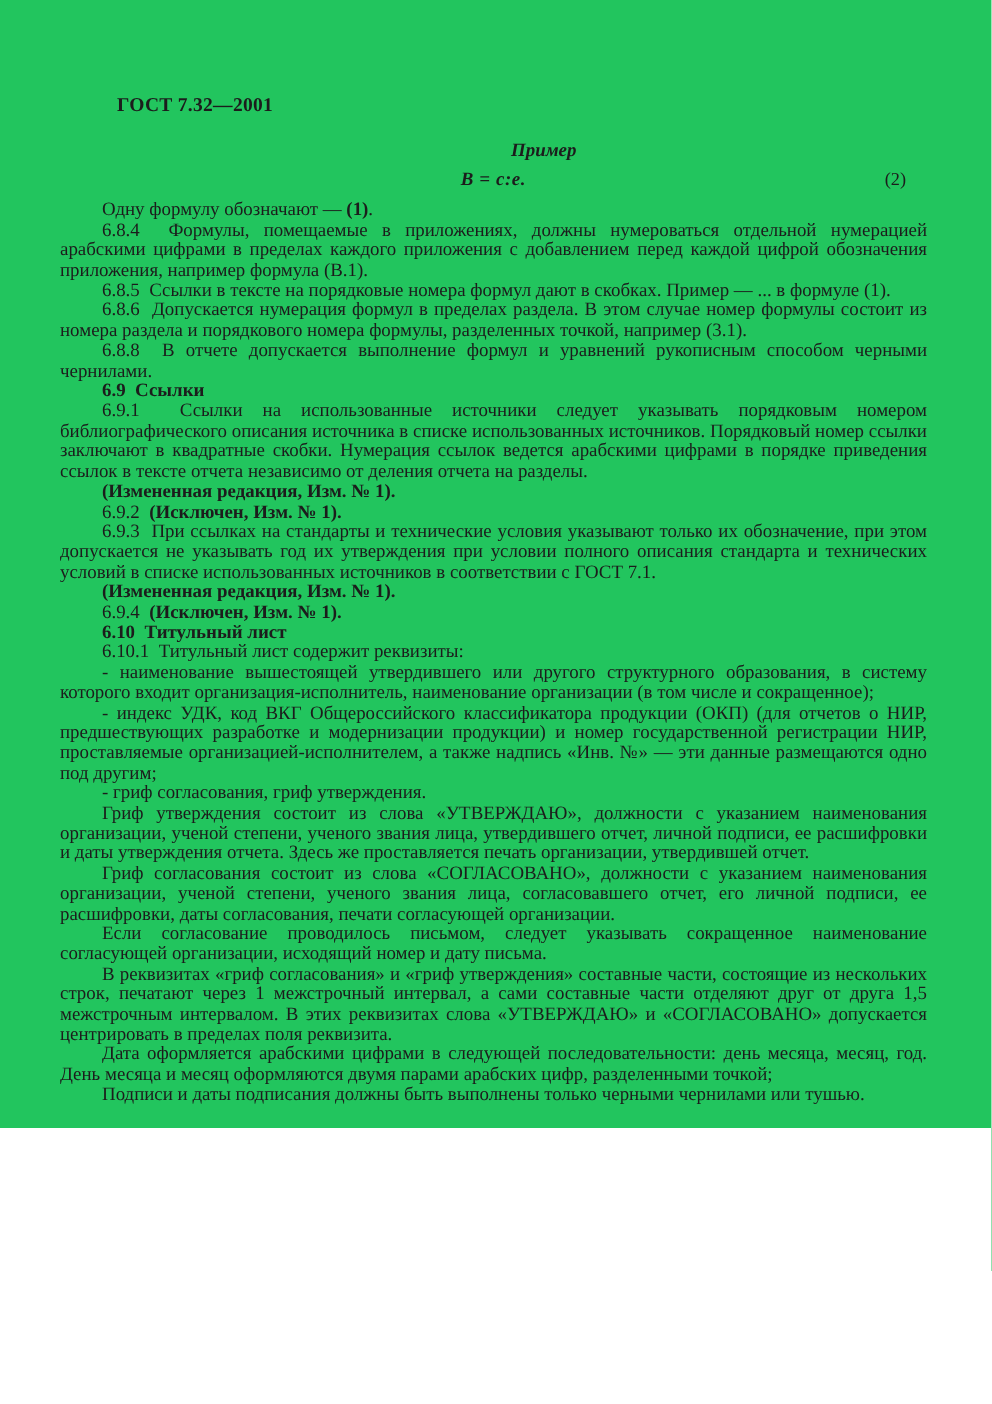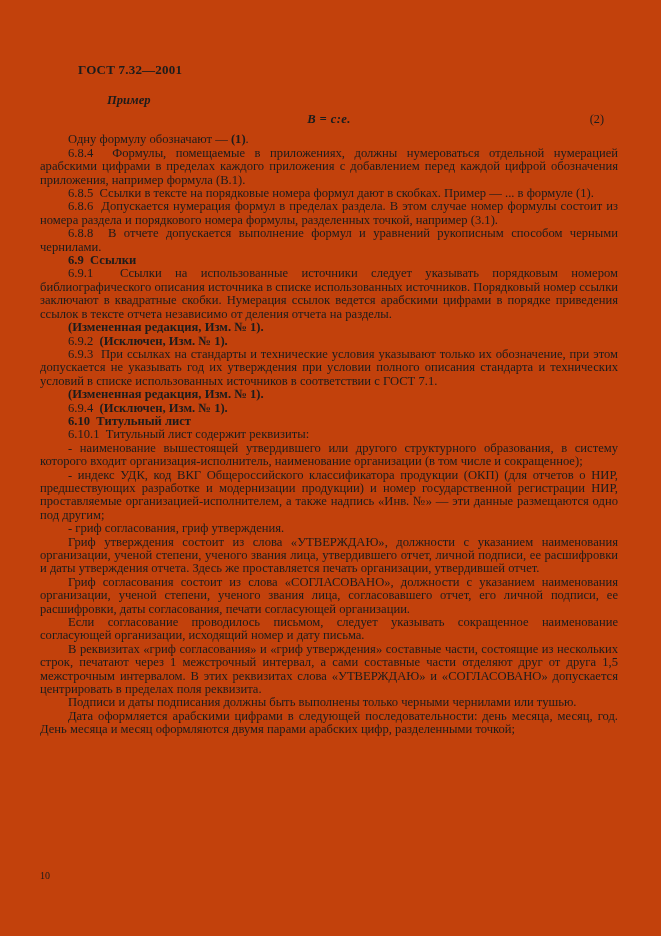--- a/index.html
+++ b/index.html
@@ -3,22 +3,22 @@
 <meta charset="utf-8">
 <style>
   html, body {
     margin: 0;
     padding: 0;
     background: #ffffff;
   }
   .page {
     position: relative;
     width: 661px;
-    height: 936px;
-    background: #c2410c;
+    height: 752px;
+    background: #22c55e;
     color: #1c1c1c;
     font-family: "Liberation Serif", "DejaVu Serif", serif;
     box-sizing: border-box;
     padding: 62px 43px 0 40px;
     overflow: hidden;
   }
   .doc-header {
     font-size: 13px;
     font-weight: bold;
     margin-left: 38px;
@@ -28,21 +28,21 @@
     margin-top: 16px;
     font-size: 12.6px;
     line-height: 13.4px;
   }
   .para {
     margin: 0;
     text-align: justify;
     text-indent: 28px;
   }
   .para.example {
-    text-align: left;
+    text-align: center;
     text-indent: 67px;
   }
   .b { font-weight: bold; }
   .i { font-style: italic; }
   .formula-row {
     position: relative;
     text-align: center;
     margin: 5px 0 7px 0;
     line-height: 14px;
   }
@@ -90,18 +90,18 @@
       <p class="para"><span>6.9.4&nbsp; </span><span class="b">(Исключен, Изм. № 1).</span></p>
       <p class="para"><span class="b">6.10&nbsp; Титульный лист</span></p>
       <p class="para"><span>6.10.1&nbsp; Титульный лист содержит реквизиты:</span></p>
       <p class="para"><span>- наименование вышестоящей утвердившего или другого структурного образования, в систему которого входит организация-исполнитель, наименование организации (в том числе и сокращенное);</span></p>
       <p class="para"><span>- индекс УДК, код ВКГ Общероссийского классификатора продукции (ОКП) (для отчетов о НИР, предшествующих разработке и модернизации продукции) и номер государственной регистрации НИР, проставляемые организацией-исполнителем, а также надпись «Инв. №» — эти данные размещаются одно под другим;</span></p>
       <p class="para"><span>- гриф согласования, гриф утверждения.</span></p>
       <p class="para"><span>Гриф утверждения состоит из слова «УТВЕРЖДАЮ», должности с указанием наименования организации, ученой степени, ученого звания лица, утвердившего отчет, личной подписи, ее расшифровки и даты утверждения отчета. Здесь же проставляется печать организации, утвердившей отчет.</span></p>
       <p class="para"><span>Гриф согласования состоит из слова «СОГЛАСОВАНО», должности с указанием наименования организации, ученой степени, ученого звания лица, согласовавшего отчет, его личной подписи, ее расшифровки, даты согласования, печати согласующей организации.</span></p>
       <p class="para"><span>Если согласование проводилось письмом, следует указывать сокращенное наименование согласующей организации, исходящий номер и дату письма.</span></p>
       <p class="para"><span>В реквизитах «гриф согласования» и «гриф утверждения» составные части, состоящие из нескольких строк, печатают через 1 межстрочный интервал, а сами составные части отделяют друг от друга 1,5 межстрочным интервалом. В этих реквизитах слова «УТВЕРЖДАЮ» и «СОГЛАСОВАНО» допускается центрировать в пределах поля реквизита.</span></p>
+      <p class="para"><span>Дата оформляется арабскими цифрами в следующей последовательности: день месяца, месяц, год. День месяца и месяц оформляются двумя парами арабских цифр, разделенными точкой;</span></p>
       <p class="para"><span>Подписи и даты подписания должны быть выполнены только черными чернилами или тушью.</span></p>
-      <p class="para"><span>Дата оформляется арабскими цифрами в следующей последовательности: день месяца, месяц, год. День месяца и месяц оформляются двумя парами арабских цифр, разделенными точкой;</span></p>
     </div>
 
   <div class="page-number">10</div>
 </div>
 
 </body></html>

